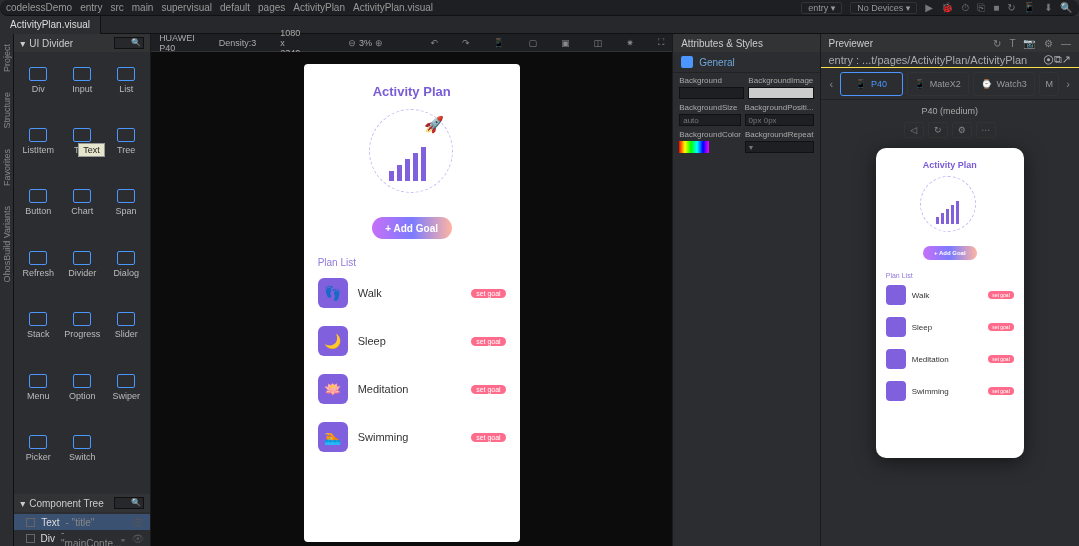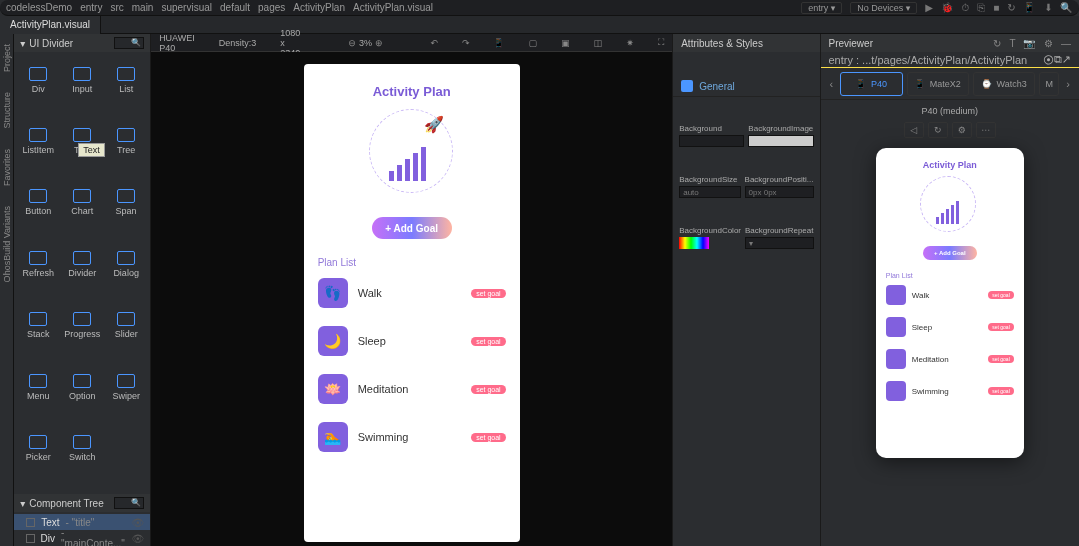--- a/index.html
+++ b/index.html
@@ -52,21 +52,21 @@
 .phero .bars { position: absolute; bottom: 16px; left: 22px; display: flex; gap: 3px; align-items: flex-end; }
 .phero .bars span { width: 5px; background: #8160de; }
 .phero .rocket { position: absolute; top: 8px; right: 12px; font-size: 16px; }
 .addgoal { width: 80px; height: 22px; margin: 0 auto 18px; border-radius: 11px; background: linear-gradient(90deg, #c670f7, #7b7bff, #ffb4a1); color: #fff; font-size: 10px; display: flex; align-items: center; justify-content: center; font-weight: bold; cursor: pointer; }
 .planlist { font-size: 10px; color: #9178d9; margin-bottom: 10px; }
 .plan-item { display: flex; align-items: center; gap: 10px; margin-bottom: 18px; }
 .plan-item .picon { width: 30px; height: 30px; background: #8160de; border-radius: 6px; display: flex; align-items: center; justify-content: center; color: #fff; font-size: 14px; }
 .plan-item .pname { flex: 1; font-size: 11px; color: #333; }
 .plan-item .pbadge { background: #ff6b8a; color: #fff; font-size: 7px; padding: 1px 5px; border-radius: 6px; }
 
-.attrpanel { width: 149px; background: #2b2d30; border-left: 1px solid #1a1a1a; display: flex; flex-direction: column; gap: 24px; }
+.attrpanel { width: 149px; background: #2b2d30; border-left: 1px solid #1a1a1a; display: flex; flex-direction: column; }
 .attrhead { height: 18px; padding: 0 8px; font-size: 10px; color: #ccc; display: flex; align-items: center; background: #313335; }
 .genrow { display: flex; align-items: center; padding: 4px 8px; gap: 6px; font-size: 10px; color: #6fa8dc; border-bottom: 1px solid #222; }
 .genrow .gic { width: 12px; height: 12px; background: #4b96ff; border-radius: 2px; }
 .proprow { display: flex; padding: 3px 6px 1px; gap: 4px; }
 .propcell { flex: 1; }
 .propcell .pl { font-size: 8px; color: #aaa; margin-bottom: 2px; white-space: nowrap; overflow: hidden; }
 .propcell .pv { height: 12px; background: #1e1f22; border: 1px solid #111; font-size: 8px; color: #777; padding: 0 3px; line-height: 12px; }
 .colorswatch { height: 12px; width: 30px; background: linear-gradient(90deg, red, yellow, lime, cyan, blue, magenta); }
 
 .preview { width: 315px; background: #2b2d30; border-left: 1px solid #1a1a1a; display: flex; flex-direction: column; }

